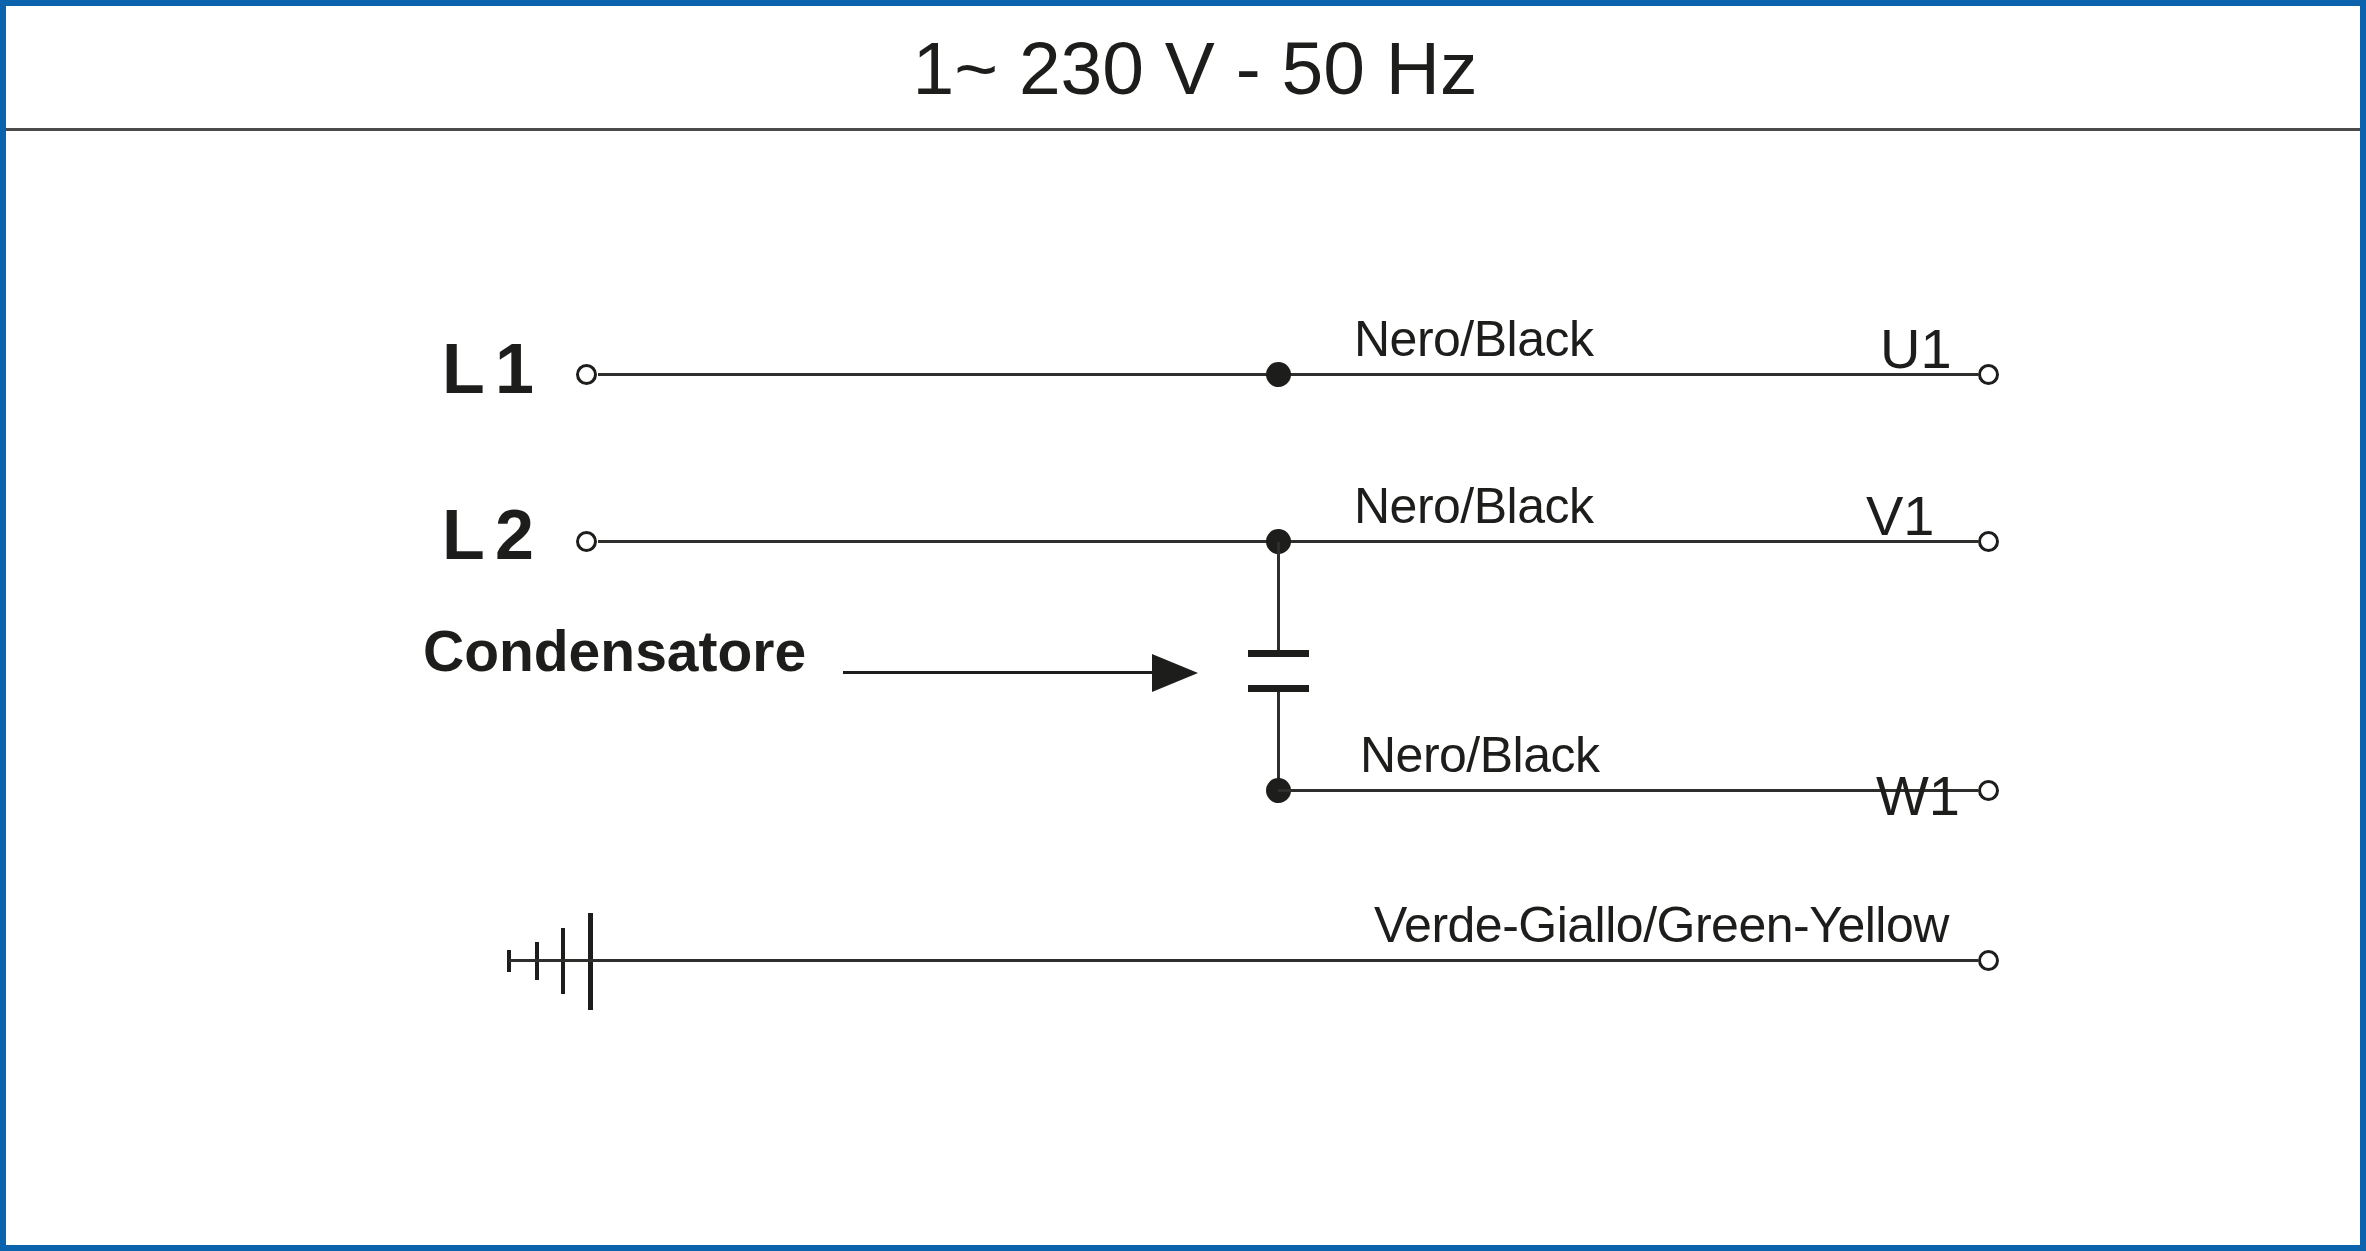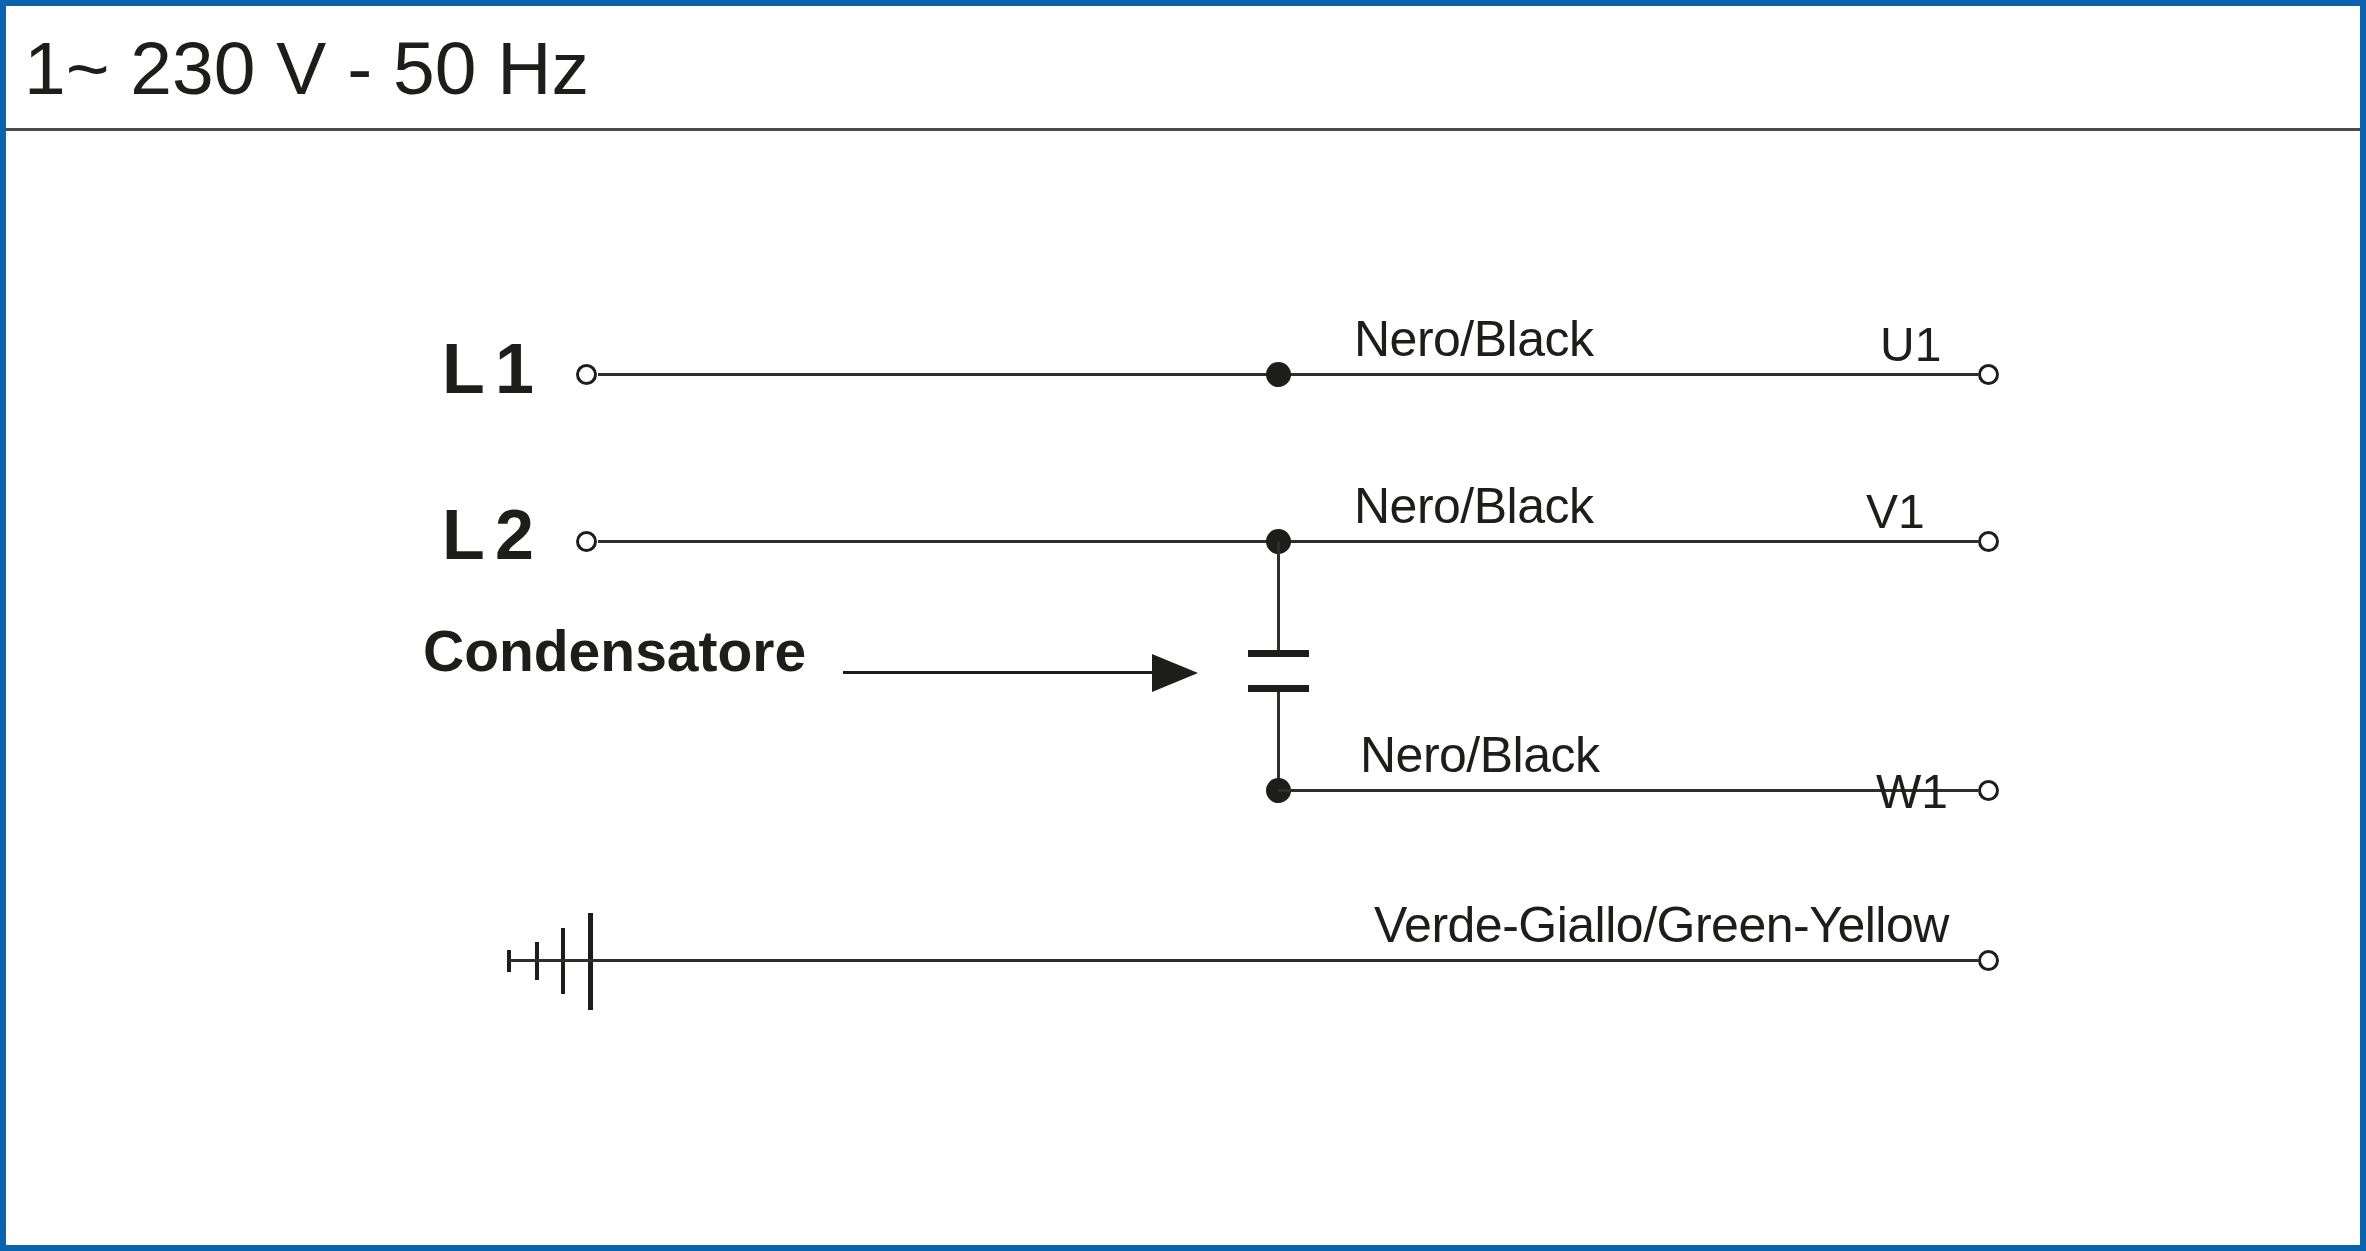--- a/index.html
+++ b/index.html
@@ -20,20 +20,21 @@
   .frame{
     position:absolute;inset:0;
     border:6px solid var(--frame-blue);
     box-sizing:border-box;
     z-index:9;
     pointer-events:none;
   }
   .title{
     position:absolute;top:27px;left:0;right:0;
     padding-left:24px;
+    text-align:center;
     font-size:75px;line-height:1.1;
     white-space:nowrap;
   }
   .separator{
     position:absolute;top:128px;left:0;width:100%;height:3px;
     background:var(--separator-gray);
   }
   .wire{position:absolute;height:3px;background:var(--wire);}
   .vwire{position:absolute;width:3px;background:var(--wire);}
   .terminal{
@@ -53,21 +54,21 @@
     font-size:70px;font-weight:bold;letter-spacing:-4px;
     line-height:1;white-space:nowrap;margin-left:8px;
   }
   .wire-label{
     position:absolute;
     font-size:50px;line-height:1;letter-spacing:-0.5px;
     white-space:nowrap;
   }
   .terminal-label{
     position:absolute;
-    font-size:48px;line-height:1;
+    font-size:56px;line-height:1;
     white-space:nowrap;
     text-align:center;
   }
   .caption{
     position:absolute;left:423px;top:618px;
     font-size:57px;line-height:67px;
     white-space:nowrap;
     font-weight:bold;
   }
   .plate{position:absolute;left:1248px;width:61px;height:7px;background:var(--ink);}

